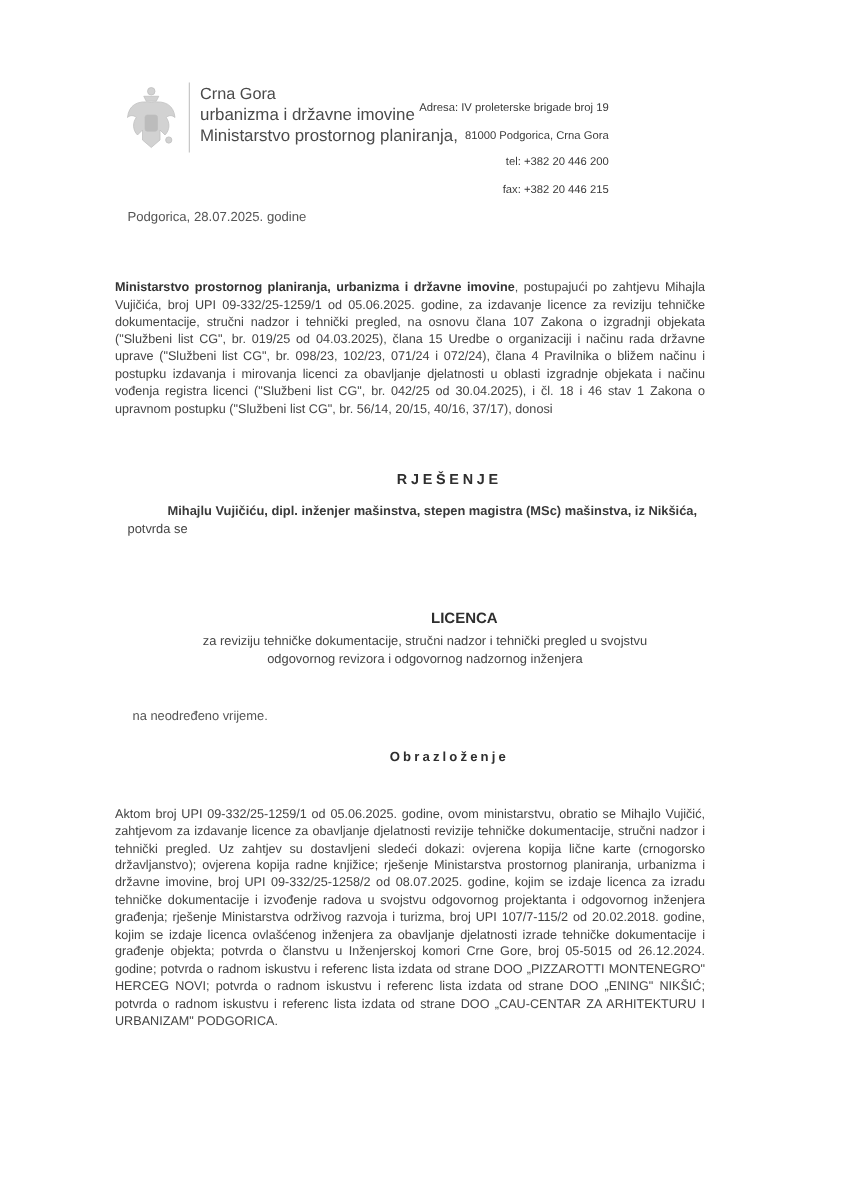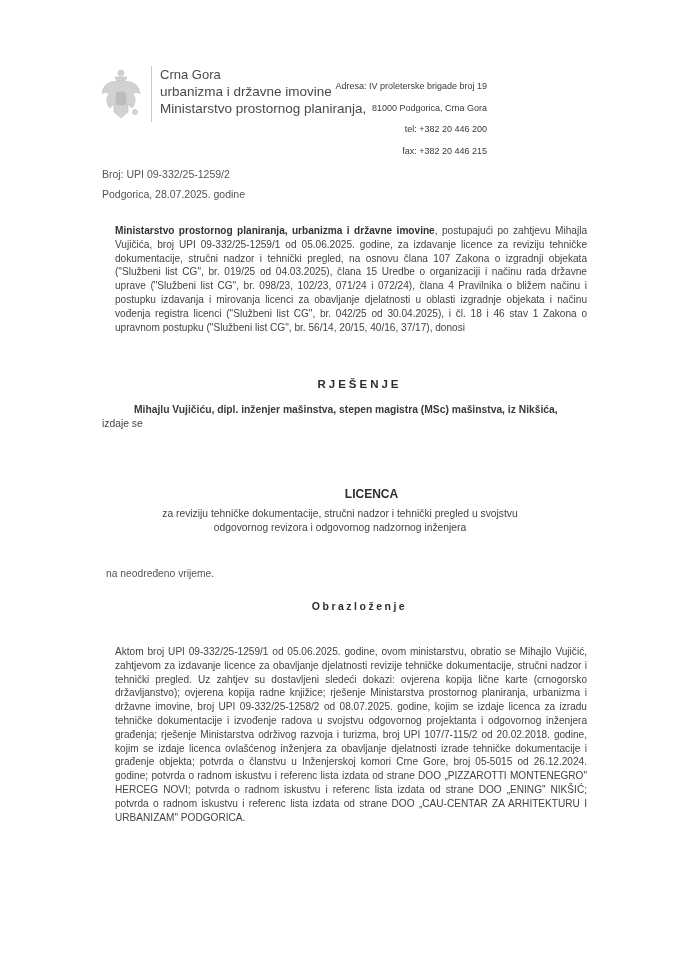--- a/index.html
+++ b/index.html
@@ -8,21 +8,21 @@
       font-family: "Liberation Sans", sans-serif; color: #3c3c3c;
     }
     .page { position: absolute; left: 0; top: 0; width: 571px; height: 960px; }
     .logo { position: absolute; left: 100px; top: 68px; width: 42px; height: 52px; }
     .vline { position: absolute; left: 151px; top: 66px; width: 1px; height: 56px; background: #c8c8c8; }
     .org { position: absolute; left: 160px; top: 66px; font-size: 13.5px; line-height: 17px; color: #4a4a4a; }
     .org .country { font-size: 13px; }
     .addr { position: absolute; right: 84px; top: 76px; text-align: right; font-size: 9px; line-height: 21.5px; color: #3a3a3a; }
     .meta { position: absolute; left: 102px; top: 164px; font-size: 10.5px; line-height: 20px; color: #555; }
     .para {
-      position: absolute; left: 115px; width: 472px; font-size: 10.1px; line-height: 13.8px;
+      position: absolute; left: 92px; width: 472px; font-size: 10.1px; line-height: 13.8px;
       text-align: justify; color: #444;
     }
     .p1 { top: 224px; }
     .bold { font-weight: bold; color: #333; }
     .title { position: absolute; left: 0; width: 679px; text-align: center; font-weight: bold; color: #2e2e2e; padding-left: 20px; }
     .t-rjesenje { top: 378px; font-size: 11.5px; letter-spacing: 3px; }
     .recipient { position: absolute; left: 102px; top: 403px; width: 480px; font-size: 10.3px; line-height: 14px; color: #444; }
     .recipient .bold { color: #3a3a3a; margin-left: 32px; }
     .t-licenca { top: 487px; font-size: 12px; margin-left: 12px; }
     .lic-sub { position: absolute; left: 100px; width: 480px; top: 507px; text-align: center; font-size: 10.3px; line-height: 14px; color: #444; }
@@ -53,31 +53,30 @@
   </div>
 
   <div class="addr">
     <div>Adresa: IV proleterske brigade broj 19</div>
     <div>81000 Podgorica, Crna Gora</div>
     <div>tel: +382 20 446 200</div>
     <div>fax: +382 20 446 215</div>
   </div>
 
   <div class="meta">
-    <div>Broj: UPI 09-332/25-1259/2</div>
     <div>Podgorica, 28.07.2025. godine</div>
   </div>
 
   <div class="para p1"><span class="bold">Ministarstvo prostornog planiranja, urbanizma i državne imovine</span><span>, postupajući po zahtjevu Mihajla Vujičića, broj UPI 09-332/25-1259/1 od 05.06.2025. godine, za izdavanje licence za reviziju tehničke dokumentacije, stručni nadzor i tehnički pregled, na osnovu člana 107 Zakona o izgradnji objekata ("Službeni list CG", br. 019/25 od 04.03.2025), člana 15 Uredbe o organizaciji i načinu rada državne uprave ("Službeni list CG", br. 098/23, 102/23, 071/24 i 072/24), člana 4 Pravilnika o bližem načinu i postupku izdavanja i mirovanja licenci za obavljanje djelatnosti u oblasti izgradnje objekata i načinu vođenja registra licenci ("Službeni list CG", br. 042/25 od 30.04.2025), i čl. 18 i 46 stav 1 Zakona o upravnom postupku ("Službeni list CG", br. 56/14, 20/15, 40/16, 37/17), donosi</span></div>
 
   <div class="title t-rjesenje">RJEŠENJE</div>
 
   <div class="recipient">
     <div class="bold">Mihajlu Vujičiću, dipl. inženjer mašinstva, stepen magistra (MSc) mašinstva, iz Nikšića,</div>
-    <div>izdaje se</div>
+    <div>potvrda se</div>
   </div>
 
   <div class="title t-licenca">LICENCA</div>
   <div class="lic-sub">
     <div>za reviziju tehničke dokumentacije, stručni nadzor i tehnički pregled u svojstvu</div>
     <div>odgovornog revizora i odgovornog nadzornog inženjera</div>
   </div>
 
   <div class="term">na neodređeno vrijeme.</div>
 

